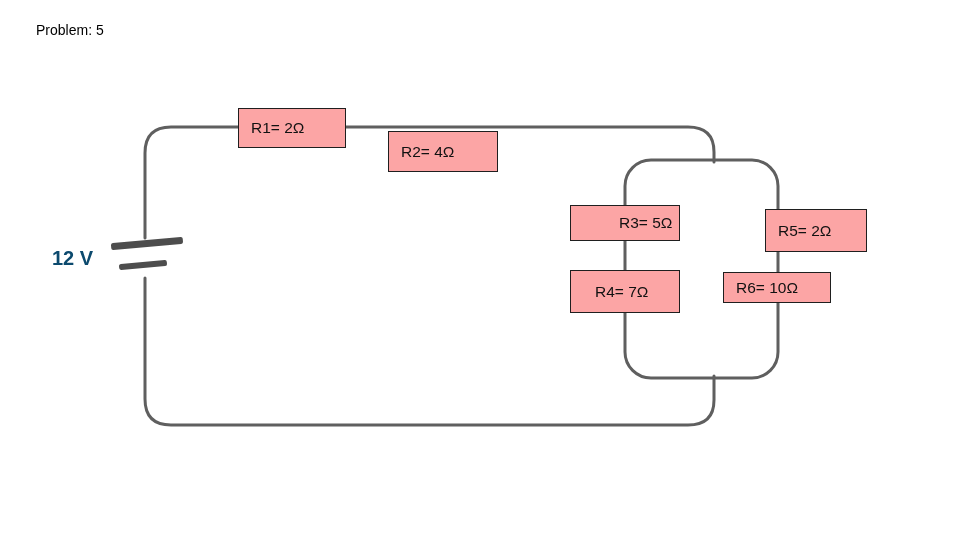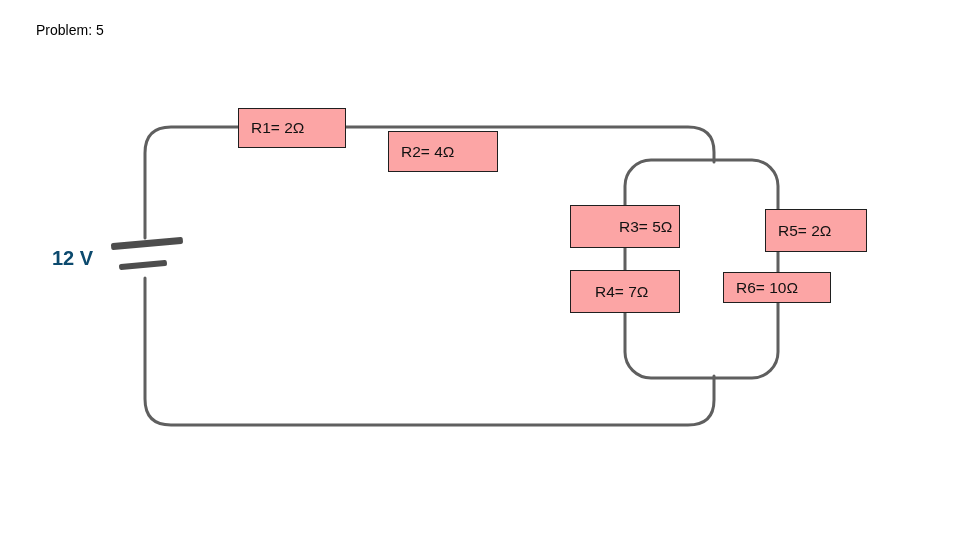--- a/index.html
+++ b/index.html
@@ -24,21 +24,21 @@
     background:#fca5a5;
     border:1.6px solid #1f1f1f;
     box-sizing:border-box;
     display:flex;align-items:center;
     padding-left:12px;
     font-size:15.5px;color:#111;
     white-space:nowrap;
   }
   #r1{left:238px;top:108px;width:108px;height:40px;}
   #r2{left:388px;top:107px;width:110px;height:41px;margin-top:24px;}
-  #r3{left:570px;top:205px;width:110px;height:43px;padding-left:48px;}
+  #r3{left:570px;top:205px;width:110px;height:36px;padding-left:48px;}
   #r4{left:570px;top:270px;width:110px;height:43px;padding-left:24px;}
   #r5{left:730px;top:209px;width:102px;height:43px;margin-left:35px;}
   #r6{left:723px;top:272px;width:108px;height:31px;}
 
   .plate{
     position:absolute;
     background:#4d4d4d;
     border-radius:2px;
   }
   #plate-long{left:111px;top:240px;width:72px;height:7px;transform:rotate(-5deg);}

